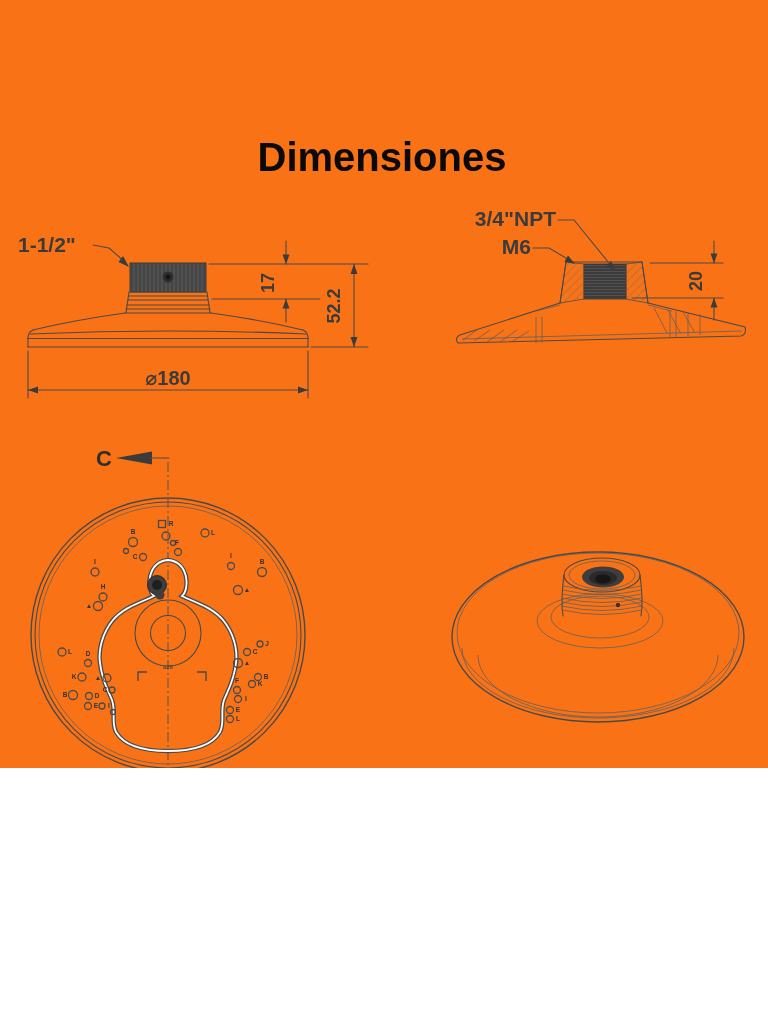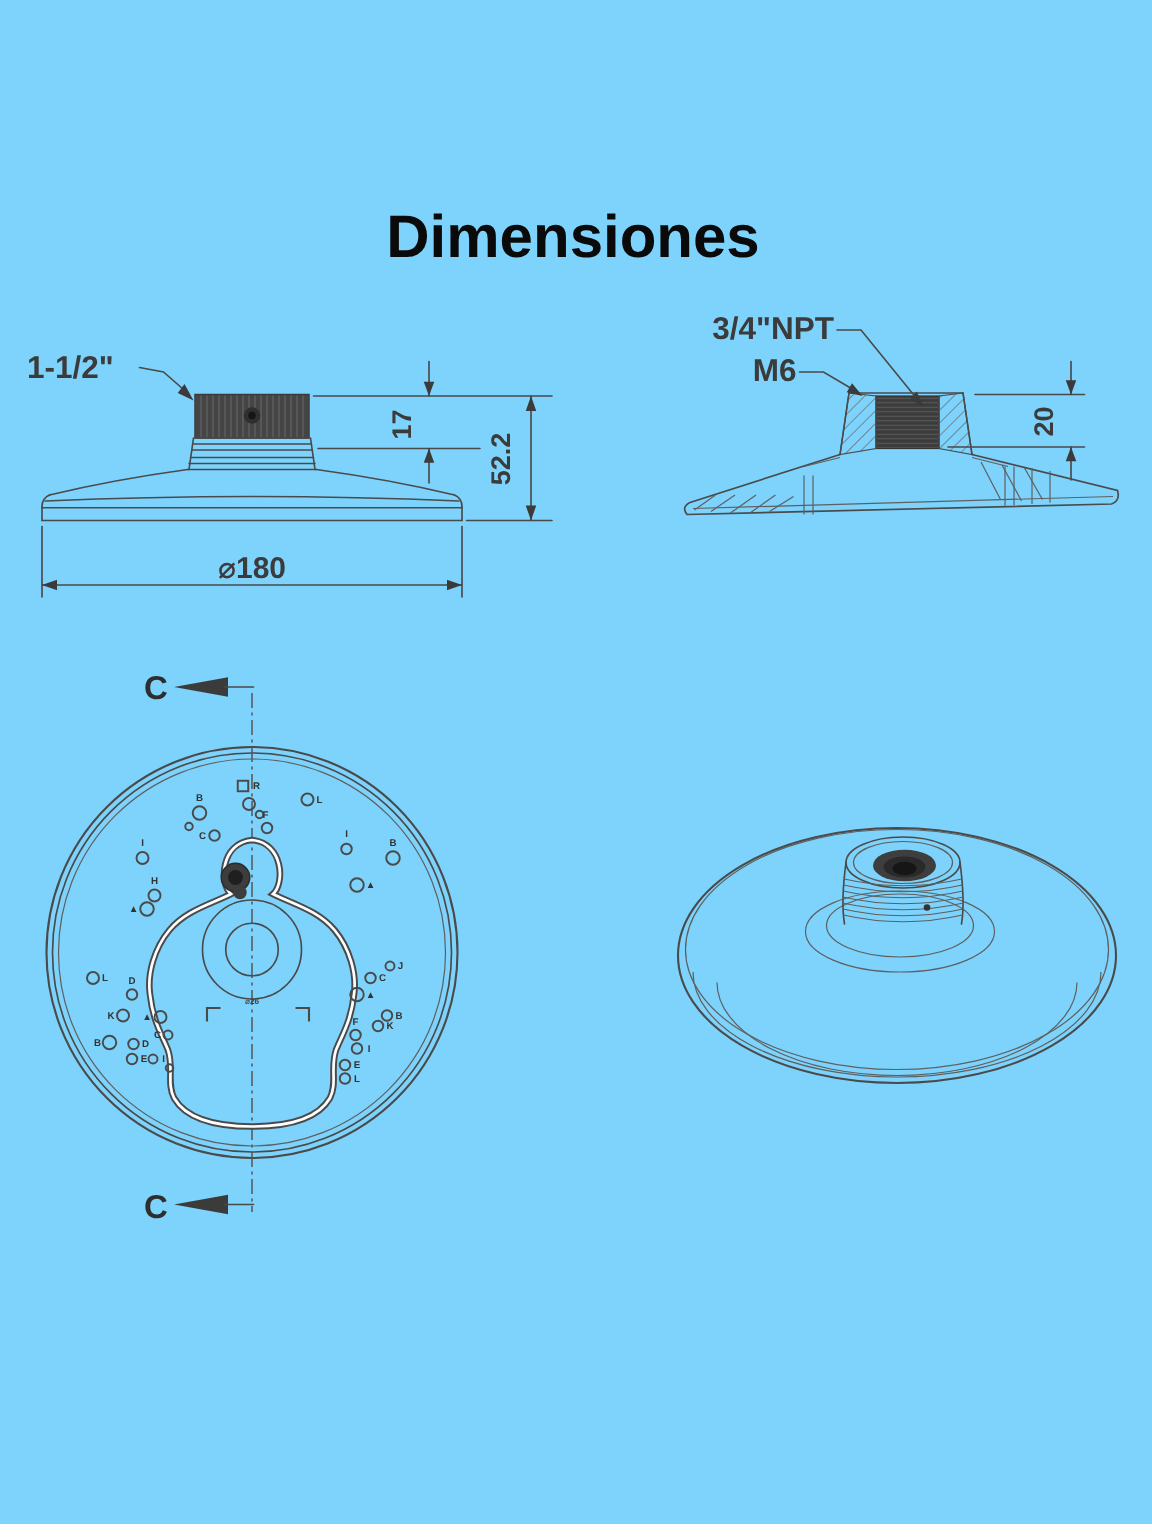--- a/index.html
+++ b/index.html
@@ -1,16 +1,16 @@
 <!DOCTYPE html>
 <html><head>
 <meta charset="utf-8">
 <style>
   html,body{margin:0;padding:0;background:#ffffff;}
-  .page{position:relative;width:768px;height:1016px;background:#7dd3fc;overflow:hidden;
+  .page{position:relative;width:768px;height:768px;background:#f97316;overflow:hidden;
         font-family:"Liberation Sans","DejaVu Sans",sans-serif;}
   svg{display:block;}
   .title{font:700 40px "Liberation Sans","DejaVu Sans",sans-serif;fill:#0a0a0a;text-anchor:middle;}
   .label-text{font:600 21px "Liberation Sans","DejaVu Sans",sans-serif;fill:#3b3b3b;}
   .dim-text{font:600 18px "Liberation Sans","DejaVu Sans",sans-serif;fill:#3b3b3b;text-anchor:middle;}
   .sec-text{font:600 22px "Liberation Sans","DejaVu Sans",sans-serif;fill:#2e2e2e;text-anchor:middle;}
   .note-text{font:600 5.5px "Liberation Sans","DejaVu Sans",sans-serif;fill:#444;text-anchor:middle;}
   .hole{fill:none;stroke:#4a4a4a;stroke-width:1.3;}
   .hole-label{font:700 6.5px "Liberation Sans","DejaVu Sans",sans-serif;fill:#333;text-anchor:middle;}
   .ln{stroke:#4a4a4a;stroke-width:1.1;fill:none;stroke-linecap:round;}

